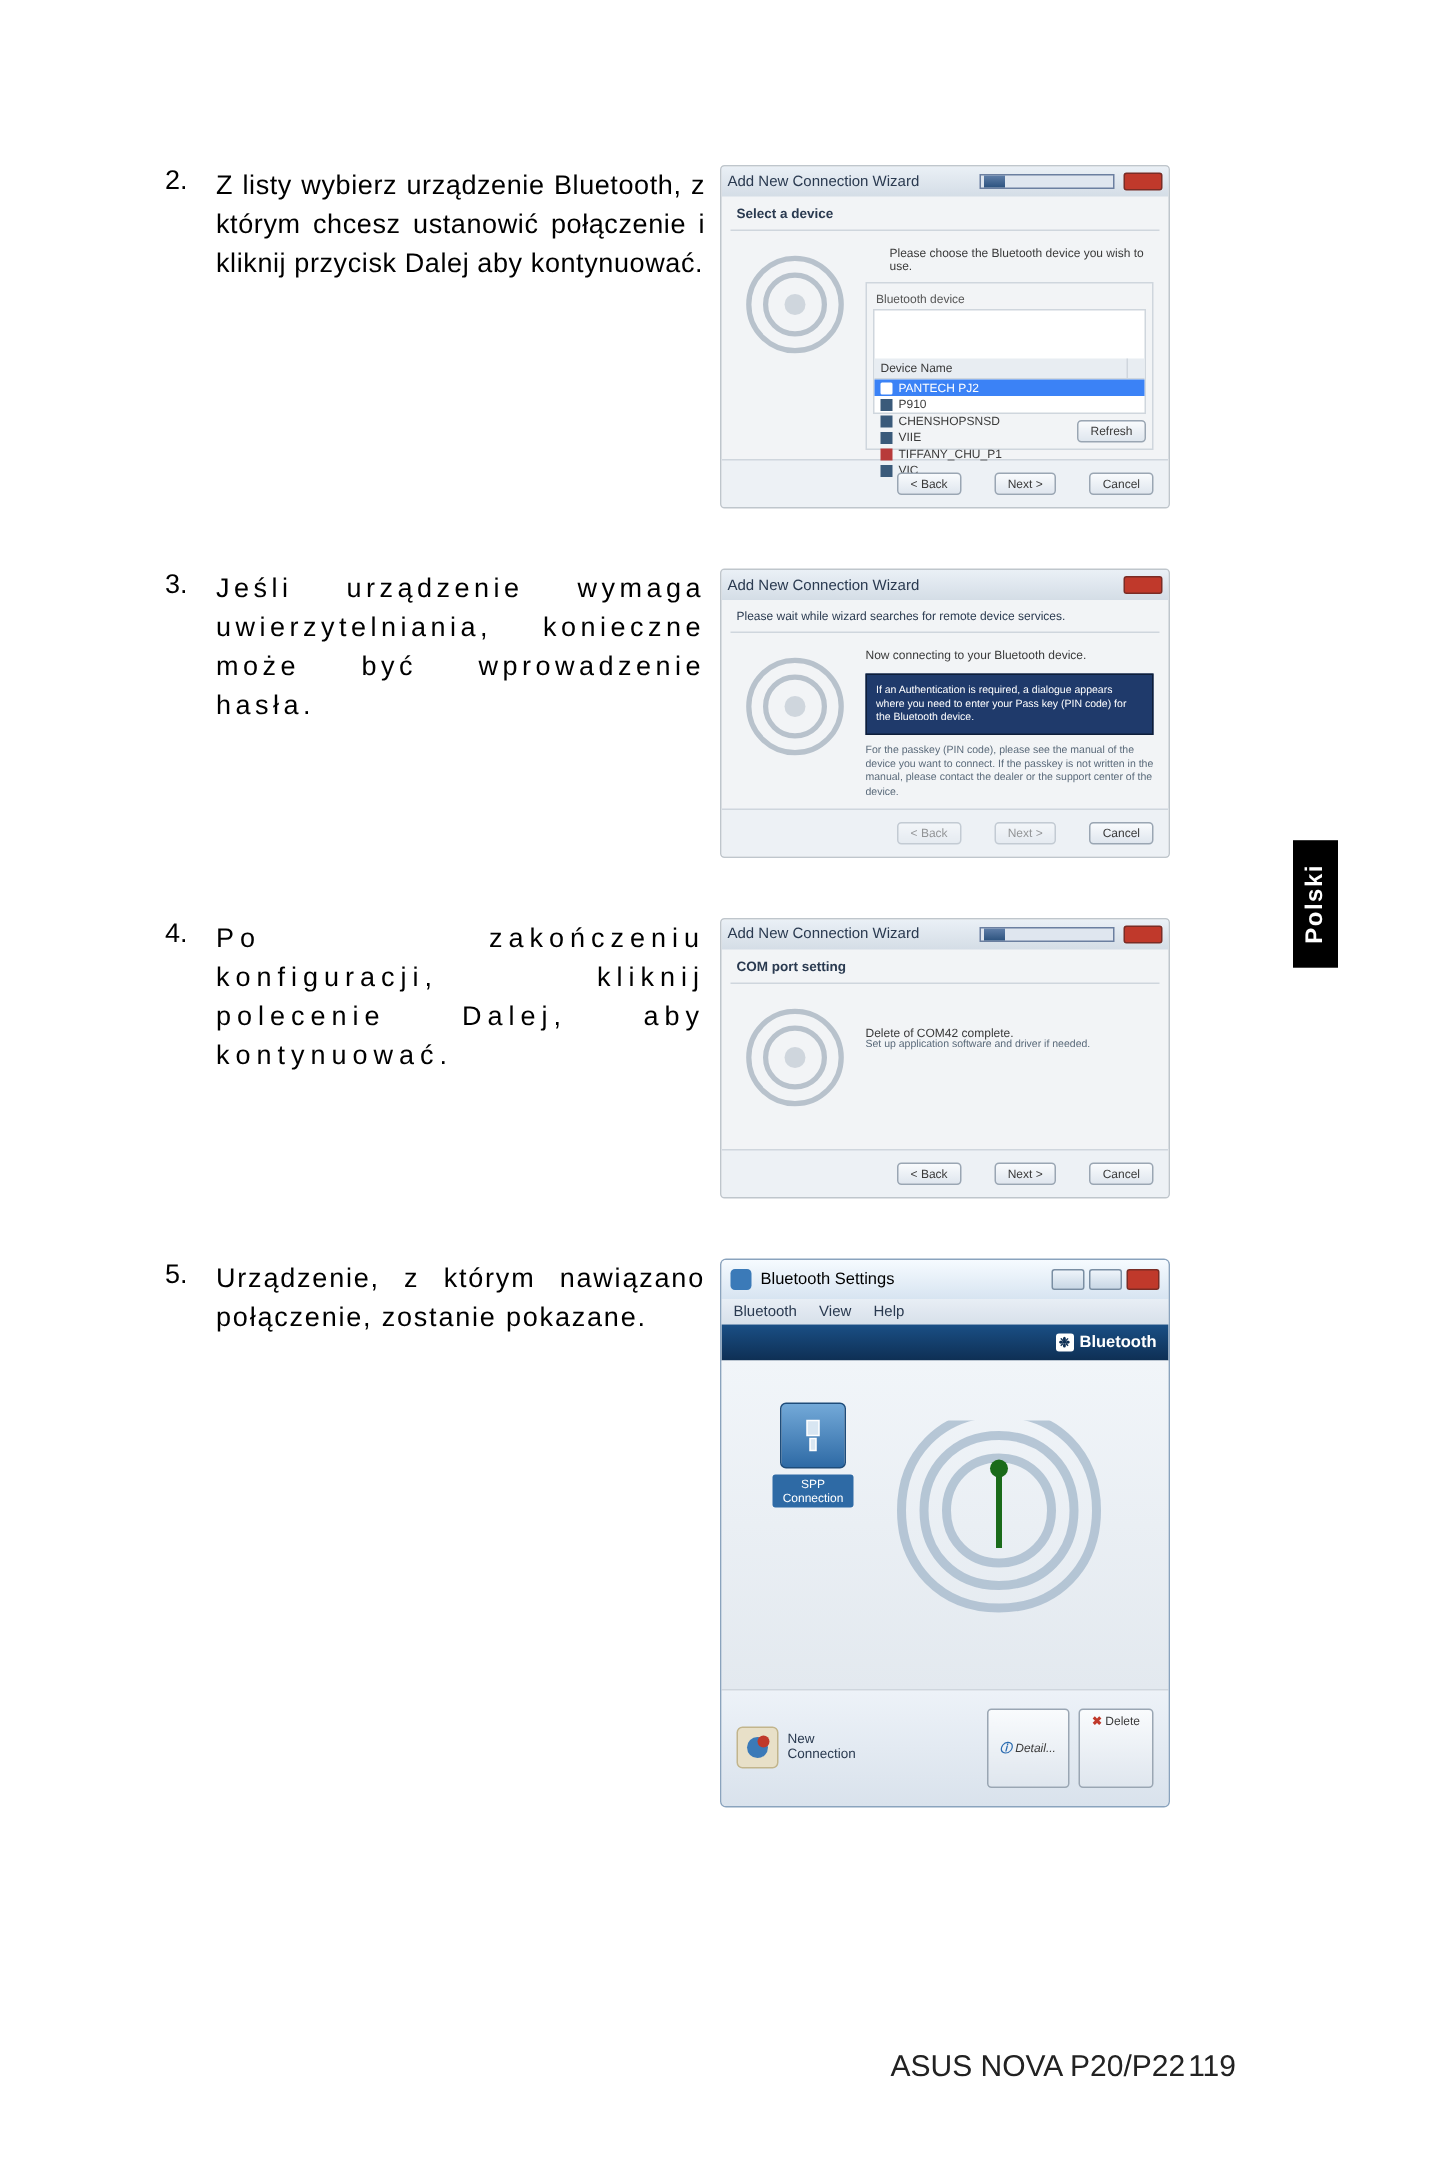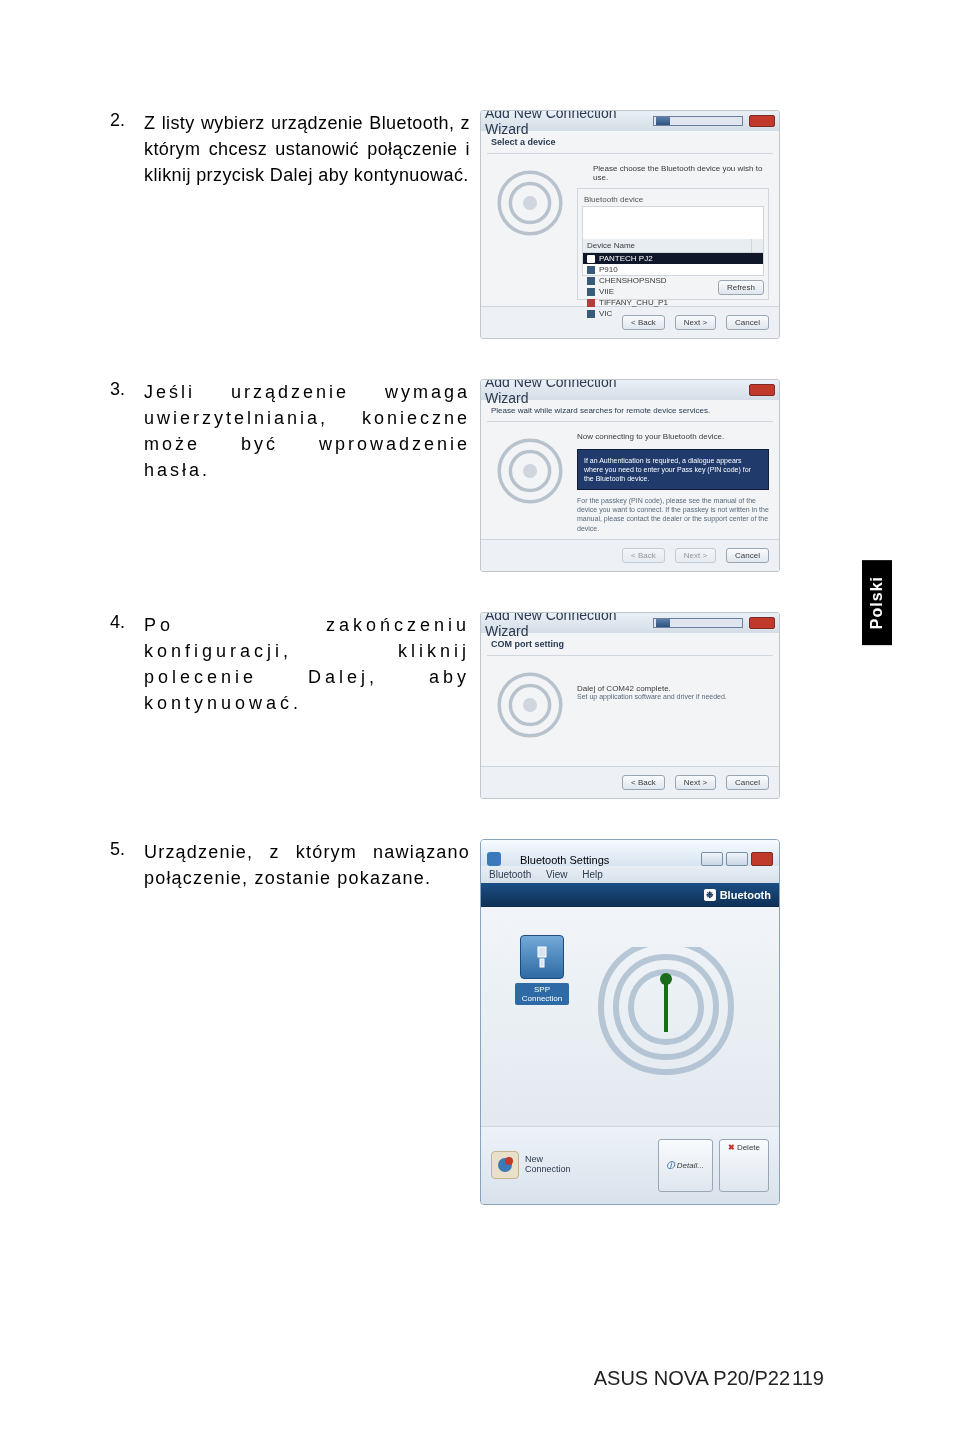--- a/index.html
+++ b/index.html
@@ -5,45 +5,45 @@
     * { margin: 0; padding: 0; box-sizing: border-box; }
     body { font-family: Arial, Helvetica, sans-serif; width: 954px; height: 1438px; background: #fff; position: relative; }
     .page { padding: 110px 130px 40px 110px; position: relative; height: 100%; }
     .item { display: flex; margin-bottom: 40px; align-items: flex-start; }
     .left { width: 360px; display: flex; align-items: flex-start; }
     .num { width: 34px; font-size: 18px; flex-shrink: 0; }
     .txt { font-size: 18px; line-height: 1.45; }
     .right { width: 300px; margin-left: 10px; }
     .dlg { width: 300px; border: 1px solid #bfc6cc; border-radius: 3px; background: #f2f4f6; font-size: 9px; overflow: hidden; }
     .titlebar { display: flex; align-items: center; height: 20px; background: linear-gradient(#eaf0f6,#d4dde6); padding: 0 4px; }
-    .tb-title { flex: 1; color: #2a3a50; font-size: 14px; }
+    .tb-title { flex: 1; color: #2a3a50; font-size: 10px; }
     .tb-prog { width: 90px; height: 10px; border: 1px solid #6b7fa0; background: #dfe6ef; margin-right: 6px; display: flex; align-items: center; }
     .tb-prog .knob { width: 14px; height: 8px; background: linear-gradient(#5f7ea8,#2d537f); margin-left: 2px; }
     .tb-close { width: 26px; height: 12px; background: #c0392b; border: 1px solid #7a2c25; border-radius: 2px; }
     .section-label { padding: 6px 10px; color: #2a3a50; font-weight: bold; }
     .hr { border-top: 1px solid #cfd6dd; margin: 0 6px; }
     .dlg-body { display: flex; padding: 10px 10px 6px 10px; }
     .disc-img { width: 78px; height: 78px; display: flex; align-items: center; justify-content: center; }
     .disc-img svg { width: 70px; height: 70px; }
     .body-right { flex: 1; margin-left: 8px; font-size: 8px; color: #3a3a3a; }
     .body-right .hint { color: #3a3a3a; margin-bottom: 6px; padding-left: 16px; }
     .fieldset { border: 1px solid #cfd6dd; padding: 4px; }
     .fieldset .legend { font-size: 8px; color: #555; padding: 2px; }
     .devlist { border: 1px solid #cfd6dd; background: #fff; height: 70px; }
     .devlist .hdr { display: flex; background: #e8edf2; border-bottom: 1px solid #cfd6dd; font-size: 8px; margin-top: 32px; }
     .devlist .hdr div { padding: 2px 4px; }
     .devlist .rows { font-size: 8px; }
     .devlist .row { display: flex; align-items: center; padding: 1px 4px; gap: 4px; }
-    .devlist .row.sel { background: #0f172a; color: #fff; }
+    .devlist .row.sel { background: #3b82f6; color: #fff; }
     .btn { display: inline-block; border: 1px solid #9aa6b3; background: linear-gradient(#f9fbfd,#dfe6ee); border-radius: 3px; font-size: 8px; padding: 2px 8px; color: #3a3a3a; }
-    .btnrow { display: flex; justify-content: flex-end; gap: 10px; padding: 8px 10px; border-top: 1px solid #cfd6dd; background: #edf1f5; }
+    .btnrow { display: flex; justify-content: flex-end; gap: 22px; padding: 8px 10px; border-top: 1px solid #cfd6dd; background: #edf1f5; }
     .bluebox { background: #1f3a6b; color: #fff; padding: 6px; font-size: 7px; line-height: 1.3; border: 1px solid #0e1e3a; }
     .tiny { color: #5a6a7a; font-size: 7px; line-height: 1.3; margin-top: 6px; }
     .settings-dlg { width: 300px; border: 1px solid #8aa3bd; border-radius: 4px; background: #f5f7f9; overflow: hidden; }
-    .st-titlebar { background: linear-gradient(#f6fbff,#d7e4f1); height: 26px; display: flex; align-items: flex-end; padding: 0 6px; font-size: 11px; gap: 13px; }
+    .st-titlebar { background: linear-gradient(#f6fbff,#d7e4f1); height: 26px; display: flex; align-items: center; padding: 0 6px; font-size: 11px; }
     .st-titlebar .icon { width: 14px; height: 14px; background: #3b7ab8; border-radius: 3px; margin-right: 6px; }
     .winbtns { display: flex; gap: 3px; }
     .winbtns .b { width: 22px; height: 14px; border: 1px solid #7a8ea3; background: linear-gradient(#eef4fa,#c9d7e5); border-radius: 2px; }
     .winbtns .b.close { background: #c0392b; border-color: #7a2c25; }
     .menu { background: linear-gradient(#e8eef5,#d7e0ea); padding: 3px 8px; font-size: 10px; color: #2a3a50; }
     .menu span { margin-right: 12px; }
     .btband { background: linear-gradient(#1a4f85,#0e2f54); color: #fff; display: flex; justify-content: flex-end; align-items: center; height: 24px; padding: 0 8px; font-size: 11px; font-weight: bold; }
     .btband .logo { width: 12px; height: 12px; background: #fff; color: #0e2f54; border-radius: 2px; margin-right: 4px; display: inline-flex; align-items: center; justify-content: center; font-size: 9px; }
     .canvas { height: 220px; background: linear-gradient(#f1f5f9,#e3e9ef); position: relative; border-bottom: 1px solid #cfd6dd; }
     .device-icon { position: absolute; top: 28px; left: 34px; width: 54px; text-align: center; }
@@ -192,21 +192,21 @@
         <div class="hr"></div>
         <div class="dlg-body" style="min-height:110px;">
           <div class="disc-img">
             <svg viewBox="0 0 100 100">
                 <circle cx="50" cy="50" r="44" fill="none" stroke="#b8c2cc" stroke-width="5"></circle>
                 <circle cx="50" cy="50" r="28" fill="none" stroke="#b8c2cc" stroke-width="5"></circle>
                 <circle cx="50" cy="50" r="10" fill="#cfd6dd"></circle>
               </svg>
           </div>
           <div class="body-right" style="padding-top:18px;">
-            <div>Dalej of COM42 complete.</div>
+            <div>Delete of COM42 complete.</div>
             <div style="color:#5a6a7a;font-size:7px;">Set up application software and driver if needed.</div>
           </div>
         </div>
         <div class="btnrow">
           <span class="btn">&lt; Back</span>
           <span class="btn">Next &gt;</span>
           <span class="btn">Cancel</span>
         </div>
       </div>
     </div>

